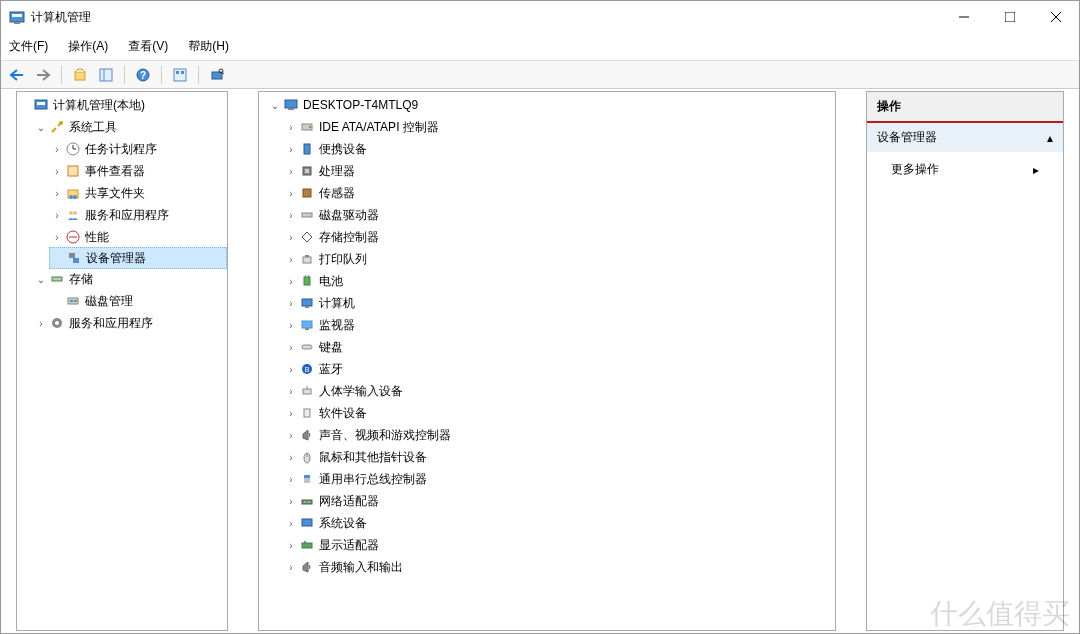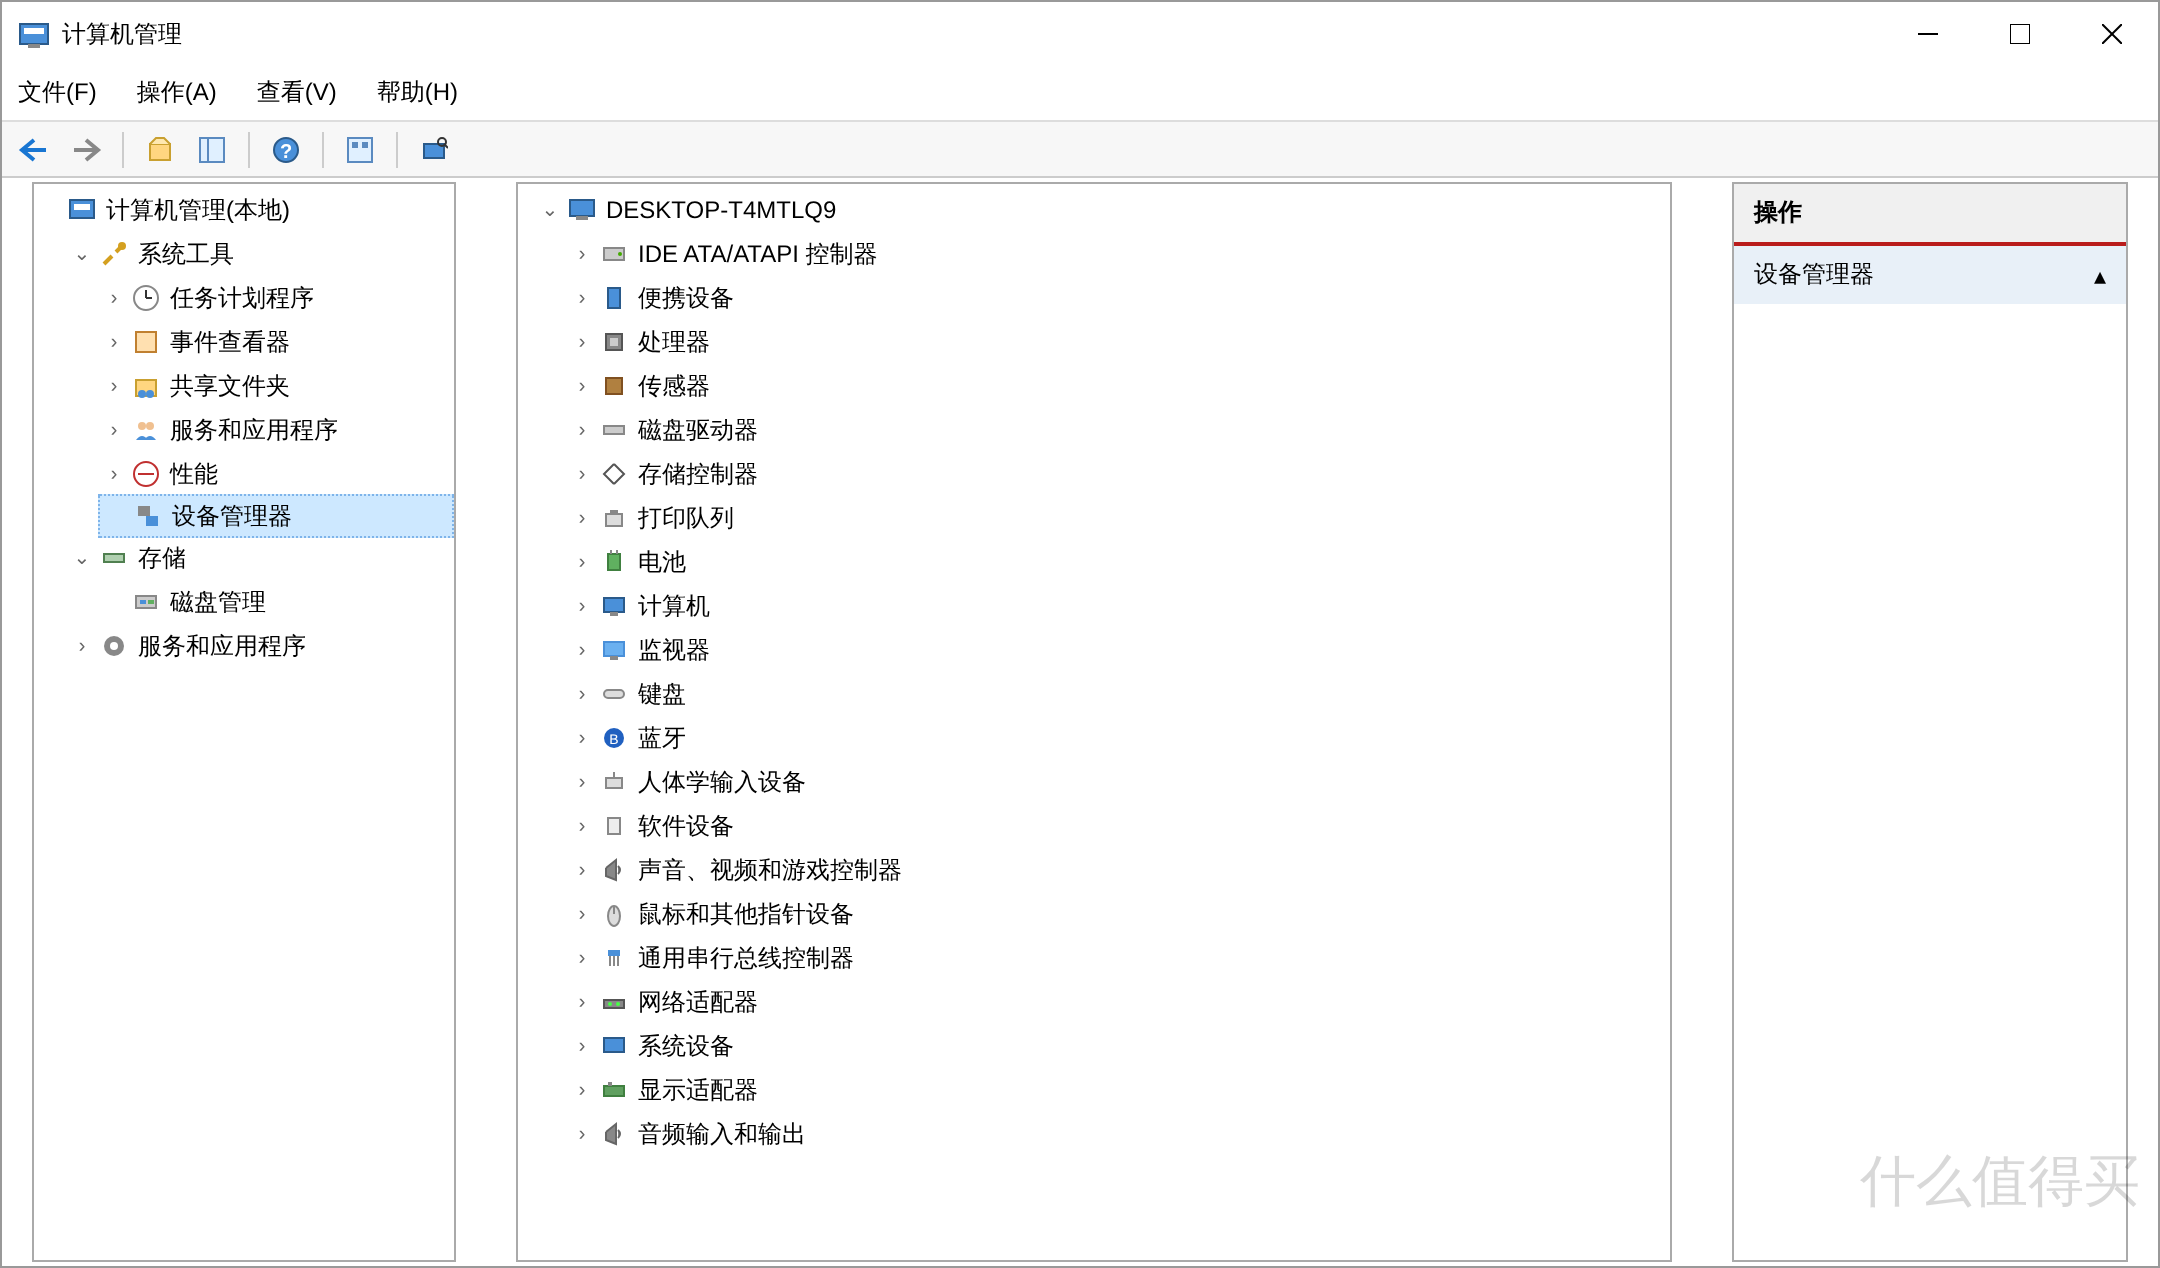--- a/index.html
+++ b/index.html
@@ -31,21 +31,21 @@
     .expander { width: 16px; height: 16px; display: flex; align-items: center; justify-content: center; color: #666; font-size: 10px; cursor: pointer; }
     .expander.empty { visibility: hidden; }
     .node-icon { width: 16px; height: 16px; margin-right: 4px; display: flex; align-items: center; justify-content: center; }
     .node-label { font-size: 12px; }
     .children { padding-left: 16px; }
     
     .actions-header { background: #f0f0f0; padding: 6px 10px; font-weight: bold; border-bottom: 2px solid #b91c1c; }
     .actions-section { background: #e8f0f8; padding: 6px 10px; display: flex; justify-content: space-between; align-items: center; border-bottom: 1px solid #fff; }
     .actions-item { padding: 8px 24px; cursor: pointer; display: flex; justify-content: space-between; align-items: center; }
     
-    .watermark { position: absolute; bottom: 24px; right: 10px; opacity: 0.15; font-size: 28px; font-family: "KaiTi", serif; pointer-events: none; }
+    .watermark { position: absolute; bottom: 1px; right: 10px; opacity: 0.15; font-size: 28px; font-family: "KaiTi", serif; pointer-events: none; }
   </style>
 </head>
 <body>
 
 <div class="titlebar">
   <span class="app-icon">
     <svg width="16" height="16" viewBox="0 0 16 16">
         <rect x="1" y="3" width="14" height="10" fill="#4a90d9" stroke="#2a5a8a"></rect>
         <rect x="3" y="5" width="10" height="3" fill="#fff"></rect>
         <rect x="5" y="13" width="6" height="2" fill="#888"></rect>
@@ -479,16 +479,20 @@
       </div>
     </div>
   </div>
 
   <div class="panel right-panel">
     <div class="actions-header">操作</div>
     <div class="actions-section">
       <span>设备管理器</span>
       <span>▴</span>
     </div>
+    <div class="actions-item">
+      <span>更多操作</span>
+      <span>▸</span>
+    </div>
   </div>
 </div>
 
 <div class="watermark">什么值得买</div>
 
 </body></html>

